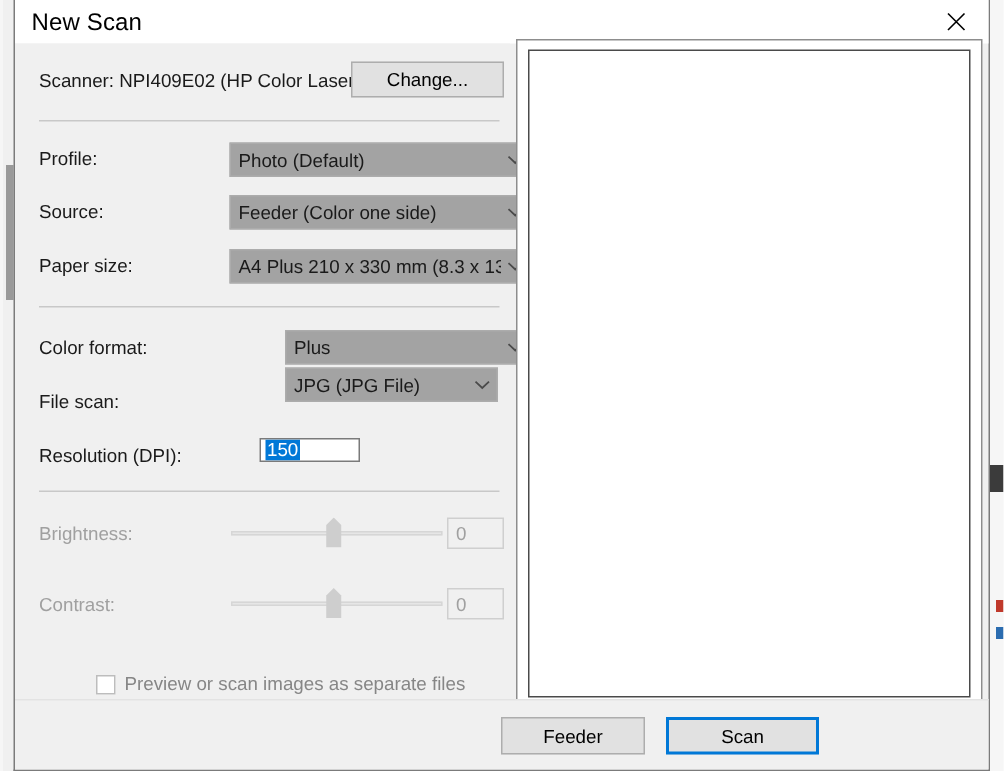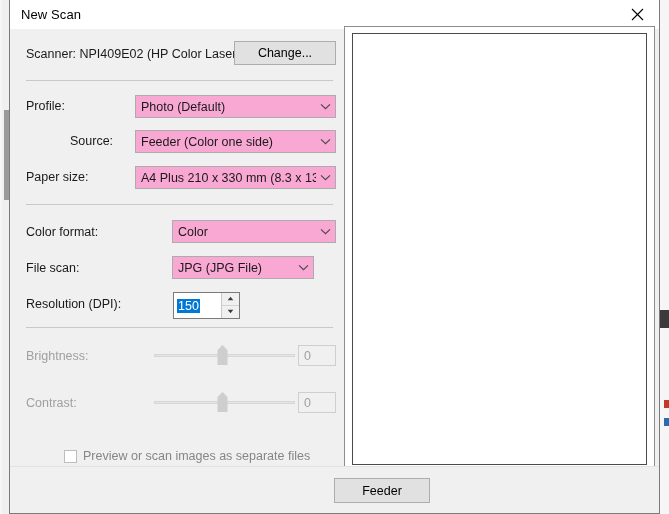--- a/index.html
+++ b/index.html
@@ -46,21 +46,21 @@
     border-left: 1px solid #7b7b7b;
     border-right: 1px solid #7b7b7b;
     border-bottom: 1px solid #7b7b7b;
   }
   .titlebar {
     position: absolute; left: 0; top: 0; right: 0; height: 29px;
     background: #ffffff;
   }
   .titlebar-text {
     position: absolute; left: 11px; top: 7px;
-    font-size: 13px; color: #000000;
+    font-size: 16px; color: #000000;
     letter-spacing: 0.1px;
   }
   .close-btn {
     position: absolute; right: 0; top: 0; width: 44px; height: 29px;
     display: flex; align-items: center; justify-content: center;
     cursor: default;
   }
   .close-btn svg { display: block; }
 
   
@@ -94,48 +94,50 @@
     padding: 0;
   }
   .btn.default {
     border: 2px solid #0078d7;
   }
 
   
   .combo {
     position: absolute;
     height: 23px;
-    background: #f9a8d4;
+    background: #a3a3a3;
     border: 1px solid #acacac;
     display: flex; align-items: center;
     cursor: default;
     overflow: hidden;
+    margin-left: 18px;
   }
   .combo .combo-text {
     flex: 1 1 auto;
     padding-left: 5px;
     font-size: 12.5px;
     color: #1a1a1a;
     white-space: nowrap;
     overflow: hidden;
   }
   .combo .chev {
     flex: 0 0 auto;
     width: 19px;
     display: flex; align-items: center; justify-content: center;
   }
 
   
   .spin {
     position: absolute;
-    height: 27px;
+    height: 16px;
     background: #ffffff;
     border: 1px solid #7a7a7a;
     display: flex; align-items: stretch;
     overflow: hidden;
+    flex-direction: column;
   }
   .spin .spin-val {
     flex: 1 1 auto;
     display: flex; align-items: center;
     padding-left: 3px;
     font-size: 12.5px;
   }
   .spin .spin-val span {
     background: #0078d7;
     color: #ffffff;
@@ -249,21 +251,21 @@
       <div class="lbl" style="left:16px; top:70px;">Profile:</div>
       <div class="combo" style="left:125px; top:66px; width:201px;">
         <div class="combo-text">Photo (Default)</div>
         <div class="chev">
           <svg width="11" height="7" viewBox="0 0 11 7" aria-hidden="true">
             <path d="M1 1.4 L5.5 5.6 L10 1.4" stroke="#4a4a4a" stroke-width="1.2" fill="none"></path>
           </svg>
         </div>
       </div>
 
-      <div class="lbl" style="left:16px; top:105px;margin-left:44px;">Source:</div>
+      <div class="lbl" style="left:16px; top:105px;">Source:</div>
       <div class="combo" style="left:125px; top:101px; width:201px;">
         <div class="combo-text">Feeder (Color one side)</div>
         <div class="chev">
           <svg width="11" height="7" viewBox="0 0 11 7" aria-hidden="true">
             <path d="M1 1.4 L5.5 5.6 L10 1.4" stroke="#4a4a4a" stroke-width="1.2" fill="none"></path>
           </svg>
         </div>
       </div>
 
       <div class="lbl" style="left:16px; top:141px;">Paper size:</div>
@@ -273,30 +275,30 @@
           <svg width="11" height="7" viewBox="0 0 11 7" aria-hidden="true">
             <path d="M1 1.4 L5.5 5.6 L10 1.4" stroke="#4a4a4a" stroke-width="1.2" fill="none"></path>
           </svg>
         </div>
       </div>
 
       <div class="sep" style="top:175px;"></div>
 
       <div class="lbl" style="left:16px; top:196px;">Color format:</div>
       <div class="combo" style="left:162px; top:191px; width:164px;">
-        <div class="combo-text">Color</div>
+        <div class="combo-text">Plus</div>
         <div class="chev">
           <svg width="11" height="7" viewBox="0 0 11 7" aria-hidden="true">
             <path d="M1 1.4 L5.5 5.6 L10 1.4" stroke="#4a4a4a" stroke-width="1.2" fill="none"></path>
           </svg>
         </div>
       </div>
 
       <div class="lbl" style="left:16px; top:232px;">File scan:</div>
-      <div class="combo" style="left:162px; top:227px; width:142px;">
+      <div class="combo" style="left:162px; top:216px; width:142px;">
         <div class="combo-text">JPG (JPG File)</div>
         <div class="chev">
           <svg width="11" height="7" viewBox="0 0 11 7" aria-hidden="true">
             <path d="M1 1.4 L5.5 5.6 L10 1.4" stroke="#4a4a4a" stroke-width="1.2" fill="none"></path>
           </svg>
         </div>
       </div>
 
       <div class="lbl" style="left:16px; top:268px;text-align:right;">Resolution (DPI):</div>
       <div class="spin" style="left:163px; top:263px; width:67px;">
@@ -347,16 +349,17 @@
       </div>
 
     </div>
 
     <div id="previewwrap">
       <div id="previewpage"></div>
     </div>
 
     <div id="bottombar">
       <button class="btn" style="left:324px; top:11px; width:96px; height:25px;">Feeder</button>
+      <button class="btn default" style="left:434px; top:11px; width:102px; height:25px;">Scan</button>
     </div>
 
   </div>
 </div>
 
 </body></html>

